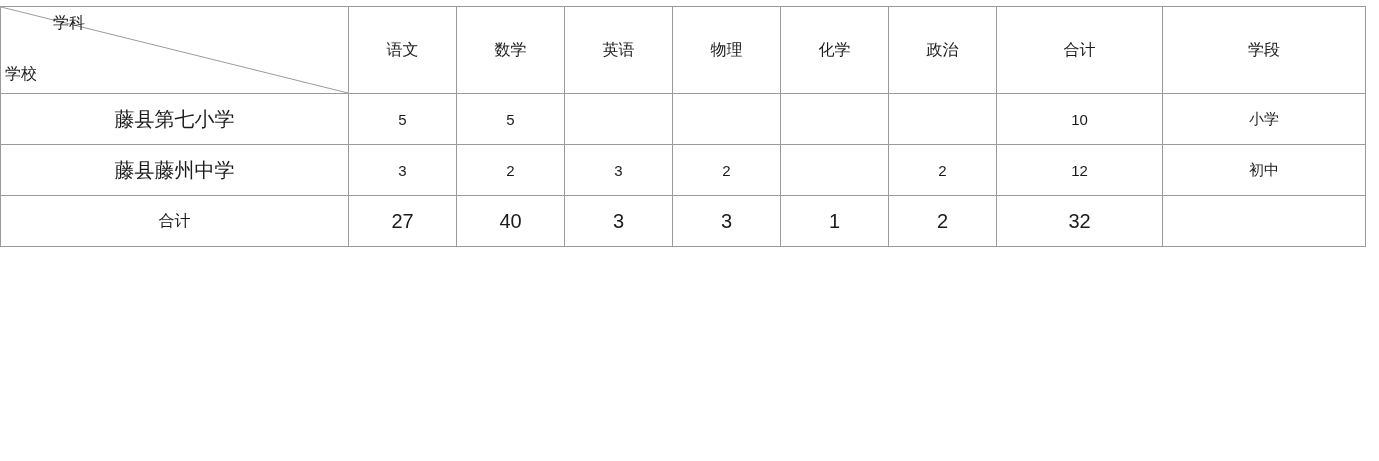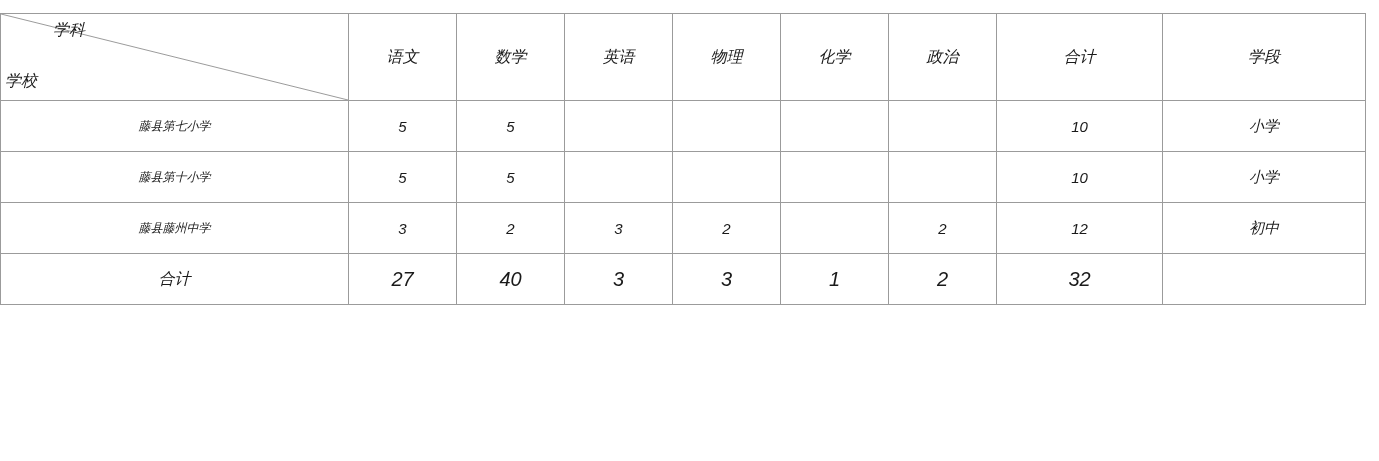--- a/index.html
+++ b/index.html
@@ -16,23 +16,22 @@
     width: 1379px;
     height: 461px;
     position: relative;
     background: #ffffff;
     overflow: hidden;
   }
   table.grid {
     border-collapse: collapse;
     table-layout: fixed;
     margin-left: 0px;
-    margin-top: 13px;
+    margin-top: 6px;
     width: 1139px;
-    font-style: italic;
   }
   table.grid td, table.grid th {
     border: 1px solid #9b9b9b;
     font-weight: normal;
     font-size: 15px;
     text-align: center;
     vertical-align: middle;
     padding: 0;
     color: #1a1a1a;
   }
@@ -69,21 +68,21 @@
     position: absolute;
     bottom: 8px;
     left: 4px;
     font-size: 16px;
   }
   tr.body td {
     height: 50px;
     font-size: 15px;
   }
   tr.body td.school-name {
-    font-size: 12px;
+    font-size: 20px;
   }
   tr.total td {
     height: 50px;
     font-size: 20px;
   }
   tr.total td.school-name {
     font-size: 16px;
   }
   .num { font-size: 15px; }
 </style>
@@ -127,31 +126,20 @@
         <td class="num">5</td>
         <td class="num">5</td>
         <td class="num"></td>
         <td class="num"></td>
         <td class="num"></td>
         <td class="num"></td>
         <td class="num">10</td>
         <td>小学</td>
       </tr>
 
-      <tr class="body">
-        <td class="school-name">藤县第十小学</td>
-        <td class="num">5</td>
-        <td class="num">5</td>
-        <td class="num"></td>
-        <td class="num"></td>
-        <td class="num"></td>
-        <td class="num"></td>
-        <td class="num">10</td>
-        <td>小学</td>
-      </tr>
 
 
       <tr class="body">
         <td class="school-name">藤县藤州中学</td>
         <td class="num">3</td>
         <td class="num">2</td>
         <td class="num">3</td>
         <td class="num">2</td>
         <td class="num"></td>
         <td class="num">2</td>

